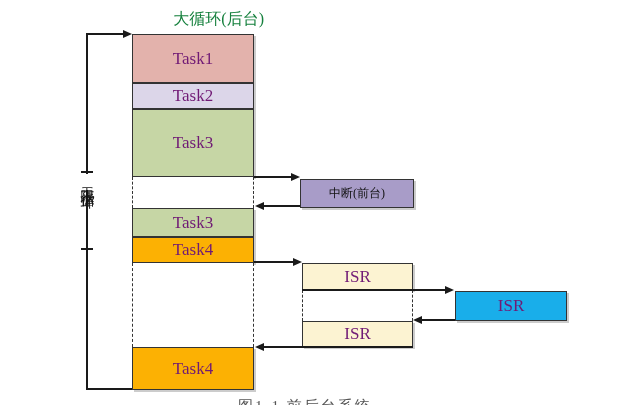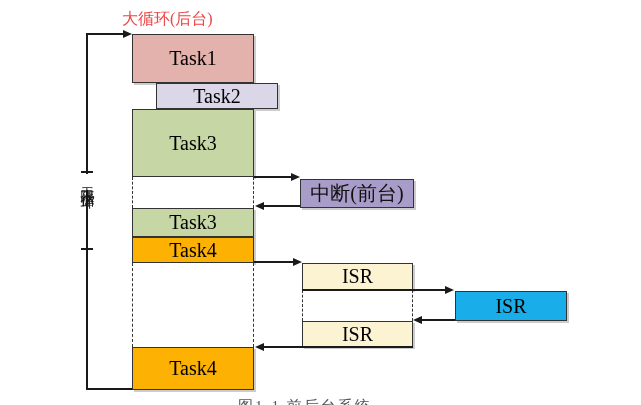--- a/index.html
+++ b/index.html
@@ -8,40 +8,40 @@
     width:641px;height:405px;
     background:#ffffff;
     font-family:"Liberation Serif","DejaVu Serif",serif;
     overflow:hidden;
   }
   .box{
     position:absolute;
     box-sizing:border-box;
     border:1px solid #333;
     display:flex;align-items:center;justify-content:center;
-    font-size:20px;color:#000000;
+    font-size:17px;color:#701a75;
     box-shadow:2px 2px 0 rgba(110,110,110,0.35);
   }
   .gapseg{
     position:absolute;
     box-sizing:border-box;
     border-left:1px dashed #333;
     border-right:1px dashed #333;
     background:#ffffff;
   }
   .hline{position:absolute;height:2px;background:#1a1a1a;}
   .vline{position:absolute;width:2px;background:#1a1a1a;}
   .tri-r{position:absolute;width:0;height:0;
     border-top:4px solid transparent;border-bottom:4px solid transparent;
     border-left:9px solid #1a1a1a;}
   .tri-l{position:absolute;width:0;height:0;
     border-top:4px solid transparent;border-bottom:4px solid transparent;
     border-right:9px solid #1a1a1a;}
   .tick{position:absolute;width:12px;height:2px;background:#1a1a1a;}
-  .label{position:absolute;color:#ef4444;font-size:16px;text-align:left;}
+  .label{position:absolute;color:#15803d;font-size:16px;text-align:right;}
   .vtext{
     position:absolute;
     writing-mode:vertical-rl;text-orientation:upright;
     font-size:14px;letter-spacing:3px;color:#111;
     background:#ffffff;padding:2px 0;
     left:78px;top:174px;width:18px;text-align:center;
   }
   .caption{
     position:absolute;left:238px;top:397px;width:230px;height:8px;
     overflow:hidden;font-size:15px;color:#555;letter-spacing:2px;
@@ -56,31 +56,31 @@
 
   <div class="vline" style="left:86px;top:33px;height:357px;"></div>
   <div class="hline" style="left:86px;top:33px;width:38px;"></div>
   <div class="tri-r" style="left:123px;top:30px;"></div>
   <div class="hline" style="left:86px;top:388px;width:47px;"></div>
   <div class="tick" style="left:81px;top:171px;"></div>
   <div class="tick" style="left:81px;top:248px;"></div>
   <div class="vtext">无限循环</div>
 
   <div class="box" style="left: 132px; top: 34px; width: 122px; height: 49px; background: rgb(227, 178, 172);">Task1</div>
-  <div class="box" style="left: 132px; top: 83px; width: 122px; height: 26px; background: rgb(220, 214, 233); margin-left: 24px;">Task2</div>
+  <div class="box" style="left: 132px; top: 83px; width: 122px; height: 26px; background: rgb(220, 214, 233);">Task2</div>
   <div class="box" style="left: 132px; top: 109px; width: 122px; height: 68px; background: rgb(198, 214, 165);">Task3</div>
   <div class="gapseg" style="left:132px;top:177px;width:122px;height:31px;"></div>
   <div class="box" style="left: 132px; top: 208px; width: 122px; height: 29px; background: rgb(198, 214, 165);">Task3</div>
   <div class="box" style="left: 132px; top: 237px; width: 122px; height: 26px; background: rgb(252, 177, 3);">Task4</div>
   <div class="gapseg" style="left:132px;top:263px;width:122px;height:84px;"></div>
   <div class="box" style="left: 132px; top: 347px; width: 122px; height: 43px; background: rgb(252, 177, 3);">Task4</div>
 
   <div class="hline" style="left:254px;top:176px;width:38px;"></div>
   <div class="tri-r" style="left:291px;top:173px;"></div>
-  <div class="box" style="left: 300px; top: 179px; width: 114px; height: 29px; font-size: 20px; color: rgb(17, 17, 17); background: rgb(168, 156, 200);">中断(前台)</div>
+  <div class="box" style="left: 300px; top: 179px; width: 114px; height: 29px; font-size: 12px; color: rgb(17, 17, 17); background: rgb(168, 156, 200);">中断(前台)</div>
   <div class="hline" style="left:263px;top:205px;width:37px;"></div>
   <div class="tri-l" style="left:255px;top:202px;"></div>
 
   <div class="hline" style="left:254px;top:261px;width:40px;"></div>
   <div class="tri-r" style="left:293px;top:258px;"></div>
   <div class="box" style="left: 302px; top: 263px; width: 111px; height: 27px; background: rgb(252, 243, 210);">ISR</div>
   <div class="gapseg" style="left:302px;top:290px;width:111px;height:31px;"></div>
 
   <div class="hline" style="left:302px;top:289px;width:144px;"></div>
   <div class="tri-r" style="left:445px;top:286px;"></div>

